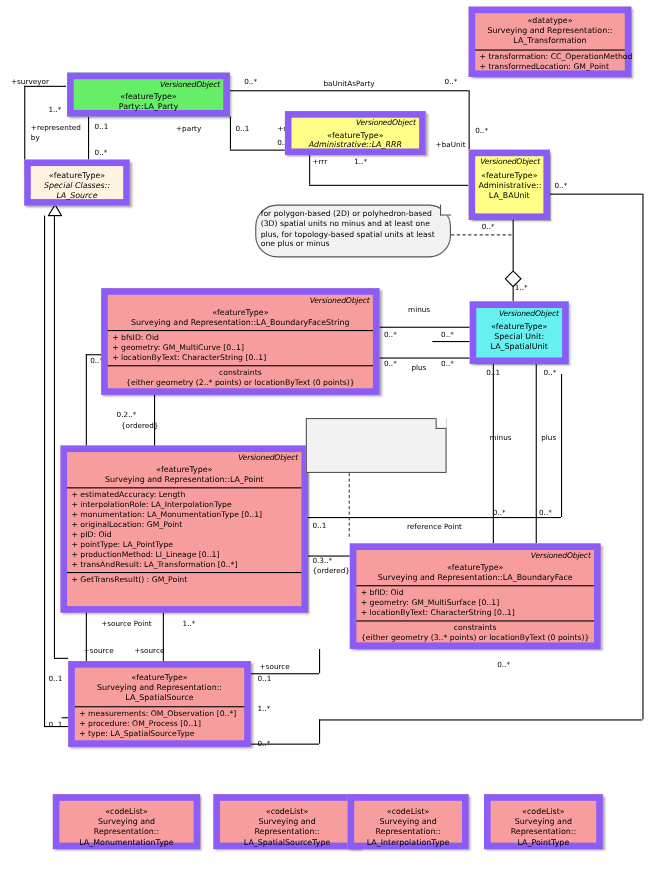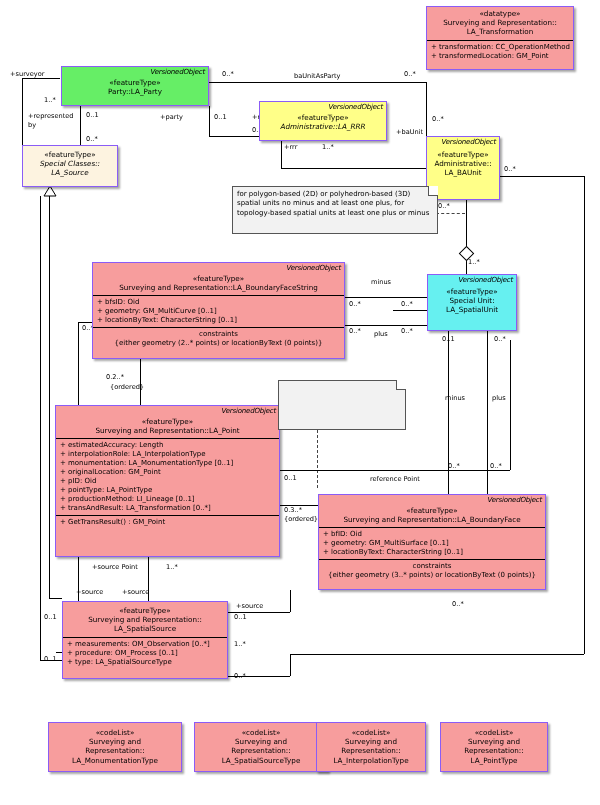--- a/index.html
+++ b/index.html
@@ -14,21 +14,21 @@
     position: relative;
     width: 600px;
     height: 805px;
     background: #ffffff;
     overflow: hidden;
   }
   
   .uml {
     position: absolute;
     box-sizing: border-box;
-    border: 1px solid #8b5cf6;
+    border: 6px solid #8b5cf6;
     box-shadow: 2px 2px 2px rgba(0,0,0,0.35);
     font-size: 7.2px;
     line-height: 1.28;
     z-index: 5;
   }
   .uml .stereoline {
     text-align: center;
   }
   .uml .hdr {
     padding: 2px 3px 3px 3px;
@@ -416,21 +416,21 @@
 
   <div class="uml pink" style="left:440px; top:722px; width:108px; height:50px;">
     <div class="hdr" style="padding-top:5px;">
       <div class="stereoline">«codeList»</div>
       <div>Surveying and</div>
       <div>Representation::</div>
       <div>LA_PointType</div>
     </div>
   </div>
 
-  <div class="note" style="left:232px; top:186px; width:206px; height:48px;">
+  <div class="note" style="left:232px; top:186px; width:178px; height:48px;border-radius:20px;">
     <div class="fold"></div>
     <div>for polygon-based (2D) or polyhedron-based (3D) spatial units no minus and at least one plus, for topology-based spatial units at least one plus or minus</div>
   </div>
 
   <div class="note" style="left:278px; top:380px; width:128px; height:50px;">
     <div class="fold"></div>
   </div>
 
 </div>
 

